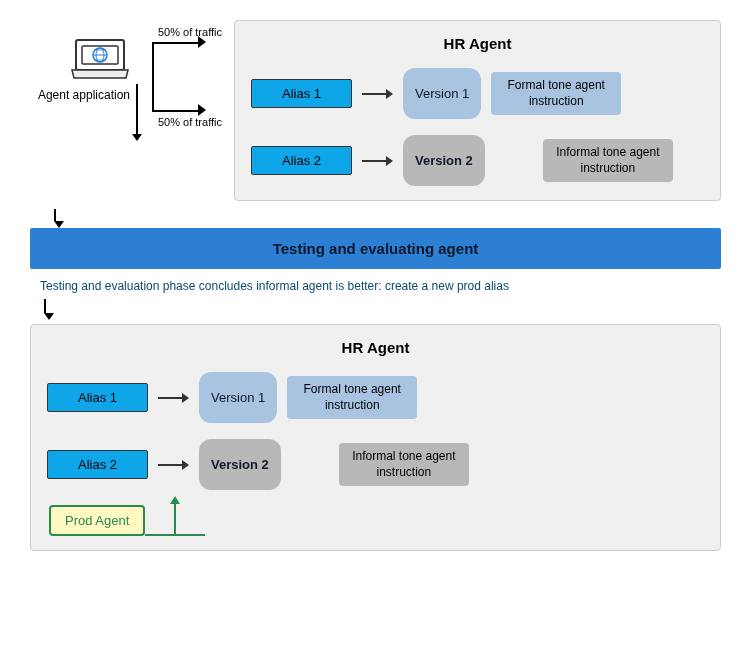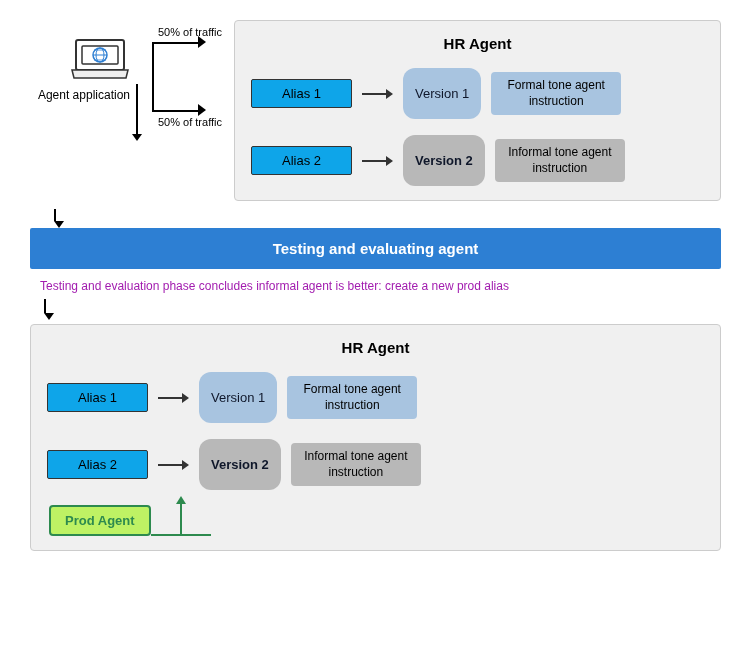--- a/index.html
+++ b/index.html
@@ -94,25 +94,26 @@
       padding: 6px 10px;
       font-size: 12px;
       color: #000;
       text-align: center;
       max-width: 130px;
       line-height: 1.3;
     }
 
     .instruction-box.informal {
       background: #b8b8b8;
+      margin-left: 48px;
     }
 
     .testing-bar {
       background: #2d7fd3;
-      color: #ffffff;
+      color: #0f172a;
       font-size: 15px;
       font-weight: bold;
       text-align: center;
       padding: 12px 0;
       border-radius: 2px;
       width: 100%;
     }
 
     .bottom-hr-agent-box {
       background: #f0f0f0;
@@ -122,22 +123,22 @@
       width: 100%;
       position: relative;
     }
 
     .prod-agent-box {
       border: 2px solid #2d8a4e;
       border-radius: 4px;
       padding: 6px 14px;
       font-size: 13px;
       color: #2d8a4e;
-      font-weight: bold;
-      background: #bef264;
+      font-weight: normal;
+      background: #fef9c3;
       display: inline-block;
       white-space: nowrap;
     }
   </style>
 </head>
 <body>
 
 <div class="diagram">
 
   <div style="display:flex; align-items:flex-start; gap:0; margin-bottom:8px;">
@@ -212,21 +213,21 @@
   <div style="display:flex;flex-direction:column;padding-left:22px;">
     <div style="display:flex;flex-direction:column;align-items:flex-start;padding-left:2px;">
       <div style="width:2px;height:12px;background:#000;"></div>
       <div style="width:0;height:0;border-left:5px solid transparent;border-right:5px solid transparent;border-top:7px solid #000;"></div>
     </div>
   </div>
 
   <div class="testing-bar" style="margin:0;">Testing and evaluating agent</div>
 
   <div style="padding: 8px 10px 4px 10px;">
-    <div style="font-size:12px;color:#a21caf;line-height:1.5;">Testing and evaluation phase concludes informal agent is better: create a new prod alias</div>
+    <div style="font-size:12px;color:#0c4a6e;line-height:1.5;">Testing and evaluation phase concludes informal agent is better: create a new prod alias</div>
     <div style="display:flex;flex-direction:column;align-items:flex-start;padding-left:4px;margin-top:4px;">
       <div style="width:2px;height:14px;background:#000;"></div>
       <div style="width:0;height:0;border-left:5px solid transparent;border-right:5px solid transparent;border-top:7px solid #000;"></div>
     </div>
   </div>
 
   <div class="bottom-hr-agent-box">
     <div class="hr-agent-title">HR Agent</div>
 
     <div class="alias-row">

